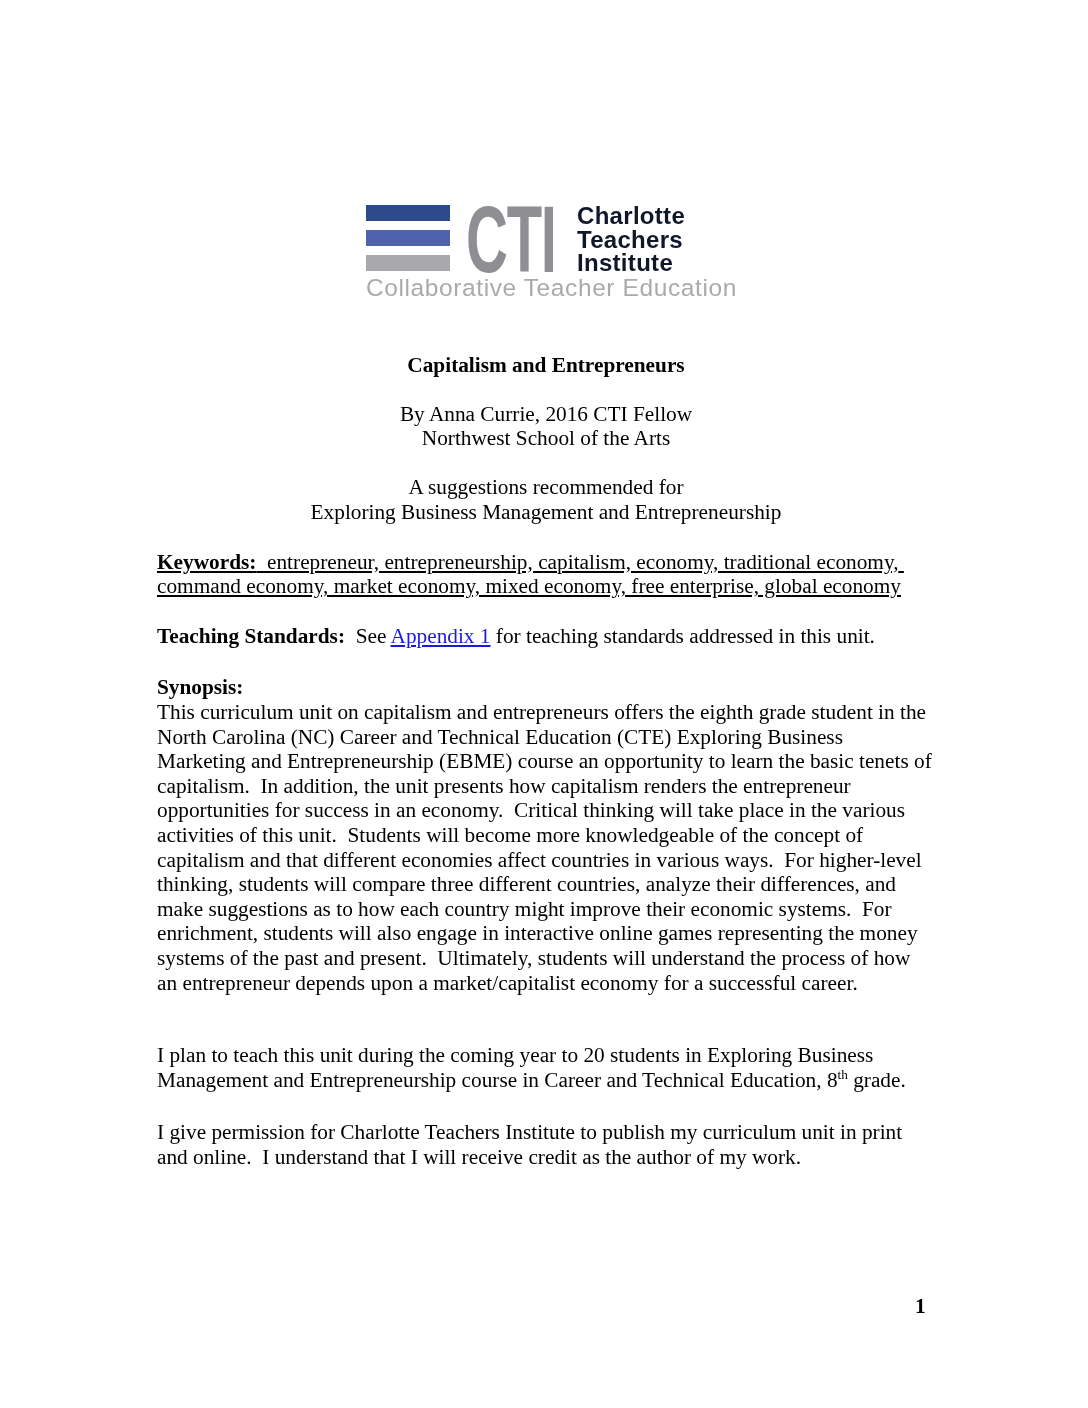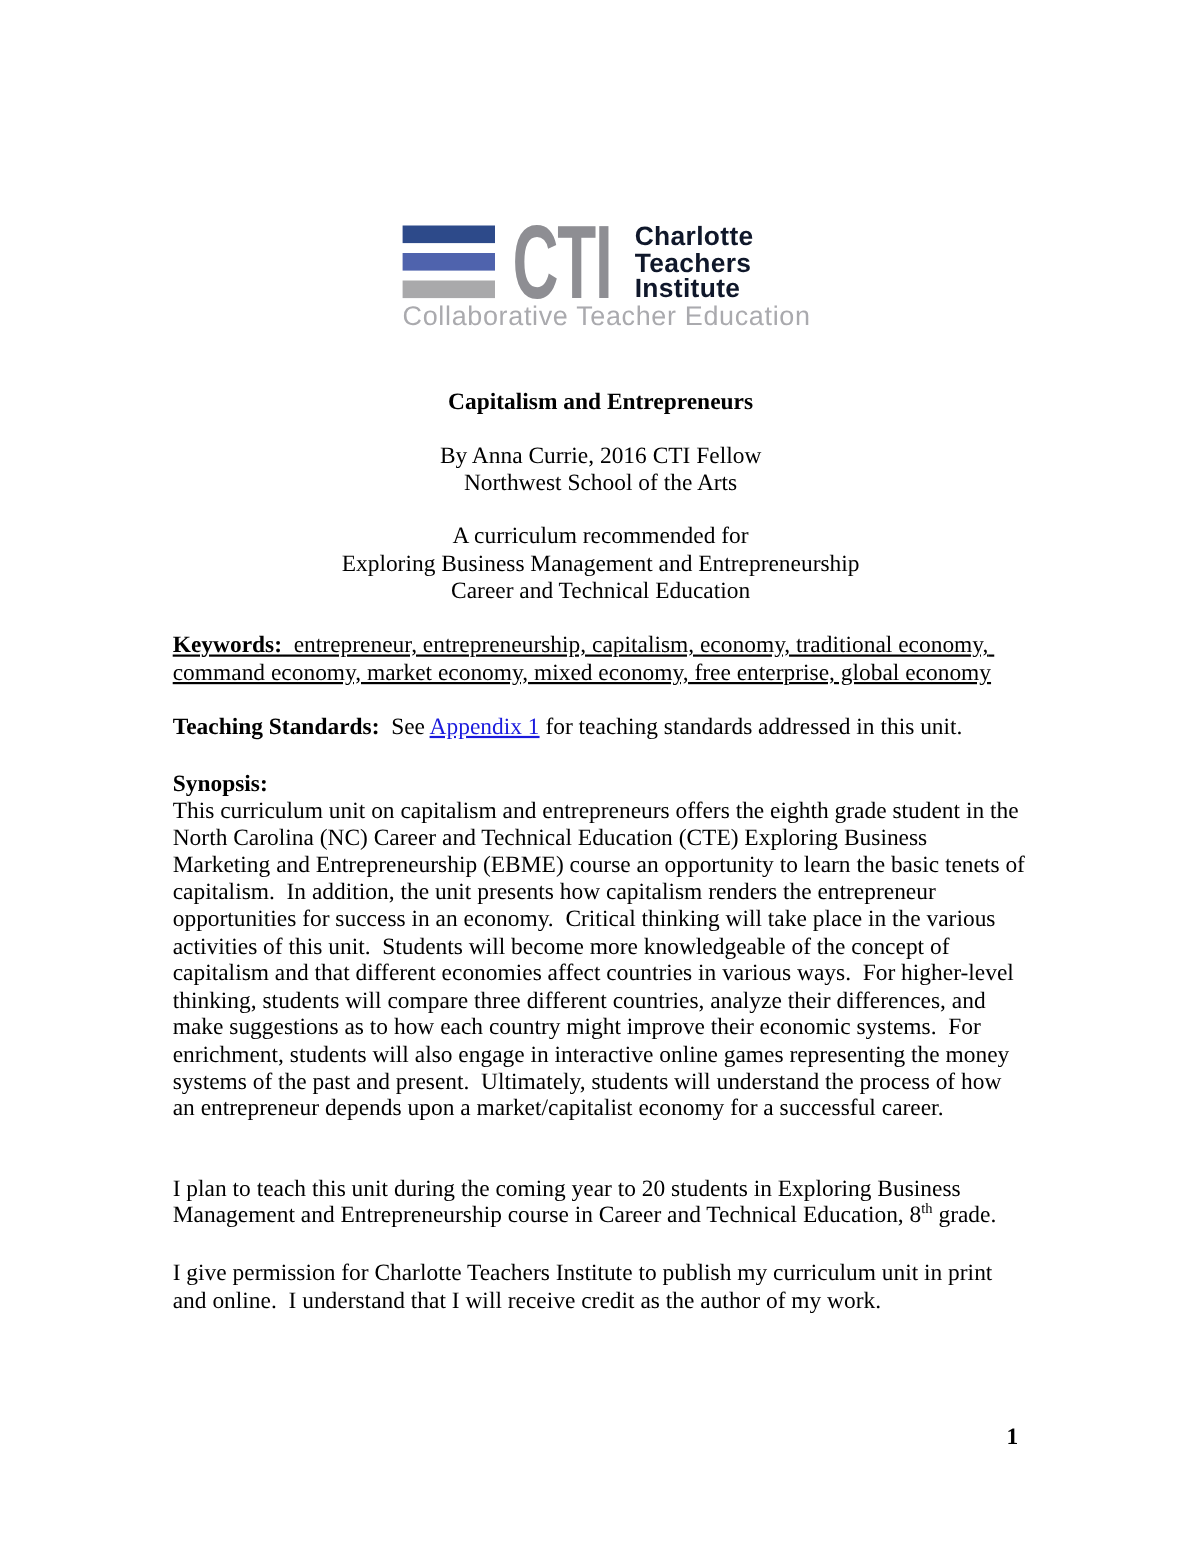--- a/index.html
+++ b/index.html
@@ -102,23 +102,22 @@
     <div class="logo-tagline" style="color: rgb(170, 170, 174);">Collaborative Teacher Education</div>
   </div>
 
   <div class="doc">
 
     <p class="center title-block">Capitalism and Entrepreneurs</p>
     <p class="center byline-block">By Anna Currie, 2016 CTI Fellow</p>
     <p class="center">Northwest School of the Arts</p>
 
     <div class="curr-block center">
-      <p>A curriculum recommended for</p>
+      <p>A suggestions recommended for</p>
       <p>Exploring Business Management and Entrepreneurship</p>
-      <p>Career and Technical Education</p>
     </div>
 
     <p class="keywords-block"><b>Keywords:</b><span>  entrepreneur, entrepreneurship, capitalism, economy, traditional economy, command economy, market economy, mixed economy, free enterprise, global economy</span></p>
 
     <p class="standards-block"><b>Teaching Standards:</b><span>  See </span><a class="doc-link" style="color: rgb(26, 26, 221);">Appendix 1</a><span> for teaching standards addressed in this unit.</span></p>
 
     <p class="synopsis-label">Synopsis:</p>
     <p>This curriculum unit on capitalism and entrepreneurs offers the eighth grade student in the North Carolina (NC) Career and Technical Education (CTE) Exploring Business Marketing and Entrepreneurship (EBME) course an opportunity to learn the basic tenets of capitalism.  In addition, the unit presents how capitalism renders the entrepreneur opportunities for success in an economy.  Critical thinking will take place in the various activities of this unit.  Students will become more knowledgeable of the concept of capitalism and that different economies affect countries in various ways.  For higher-level thinking, students will compare three different countries, analyze their differences, and make suggestions as to how each country might improve their economic systems.  For enrichment, students will also engage in interactive online games representing the money systems of the past and present.  Ultimately, students will understand the process of how an entrepreneur depends upon a market/capitalist economy for a successful career.</p>
 
     <p class="plan-block"><span>I plan to teach this unit during the coming year to 20 students in Exploring Business Management and Entrepreneurship course in Career and Technical Education, 8</span><sup>th</sup><span> grade.</span></p>

